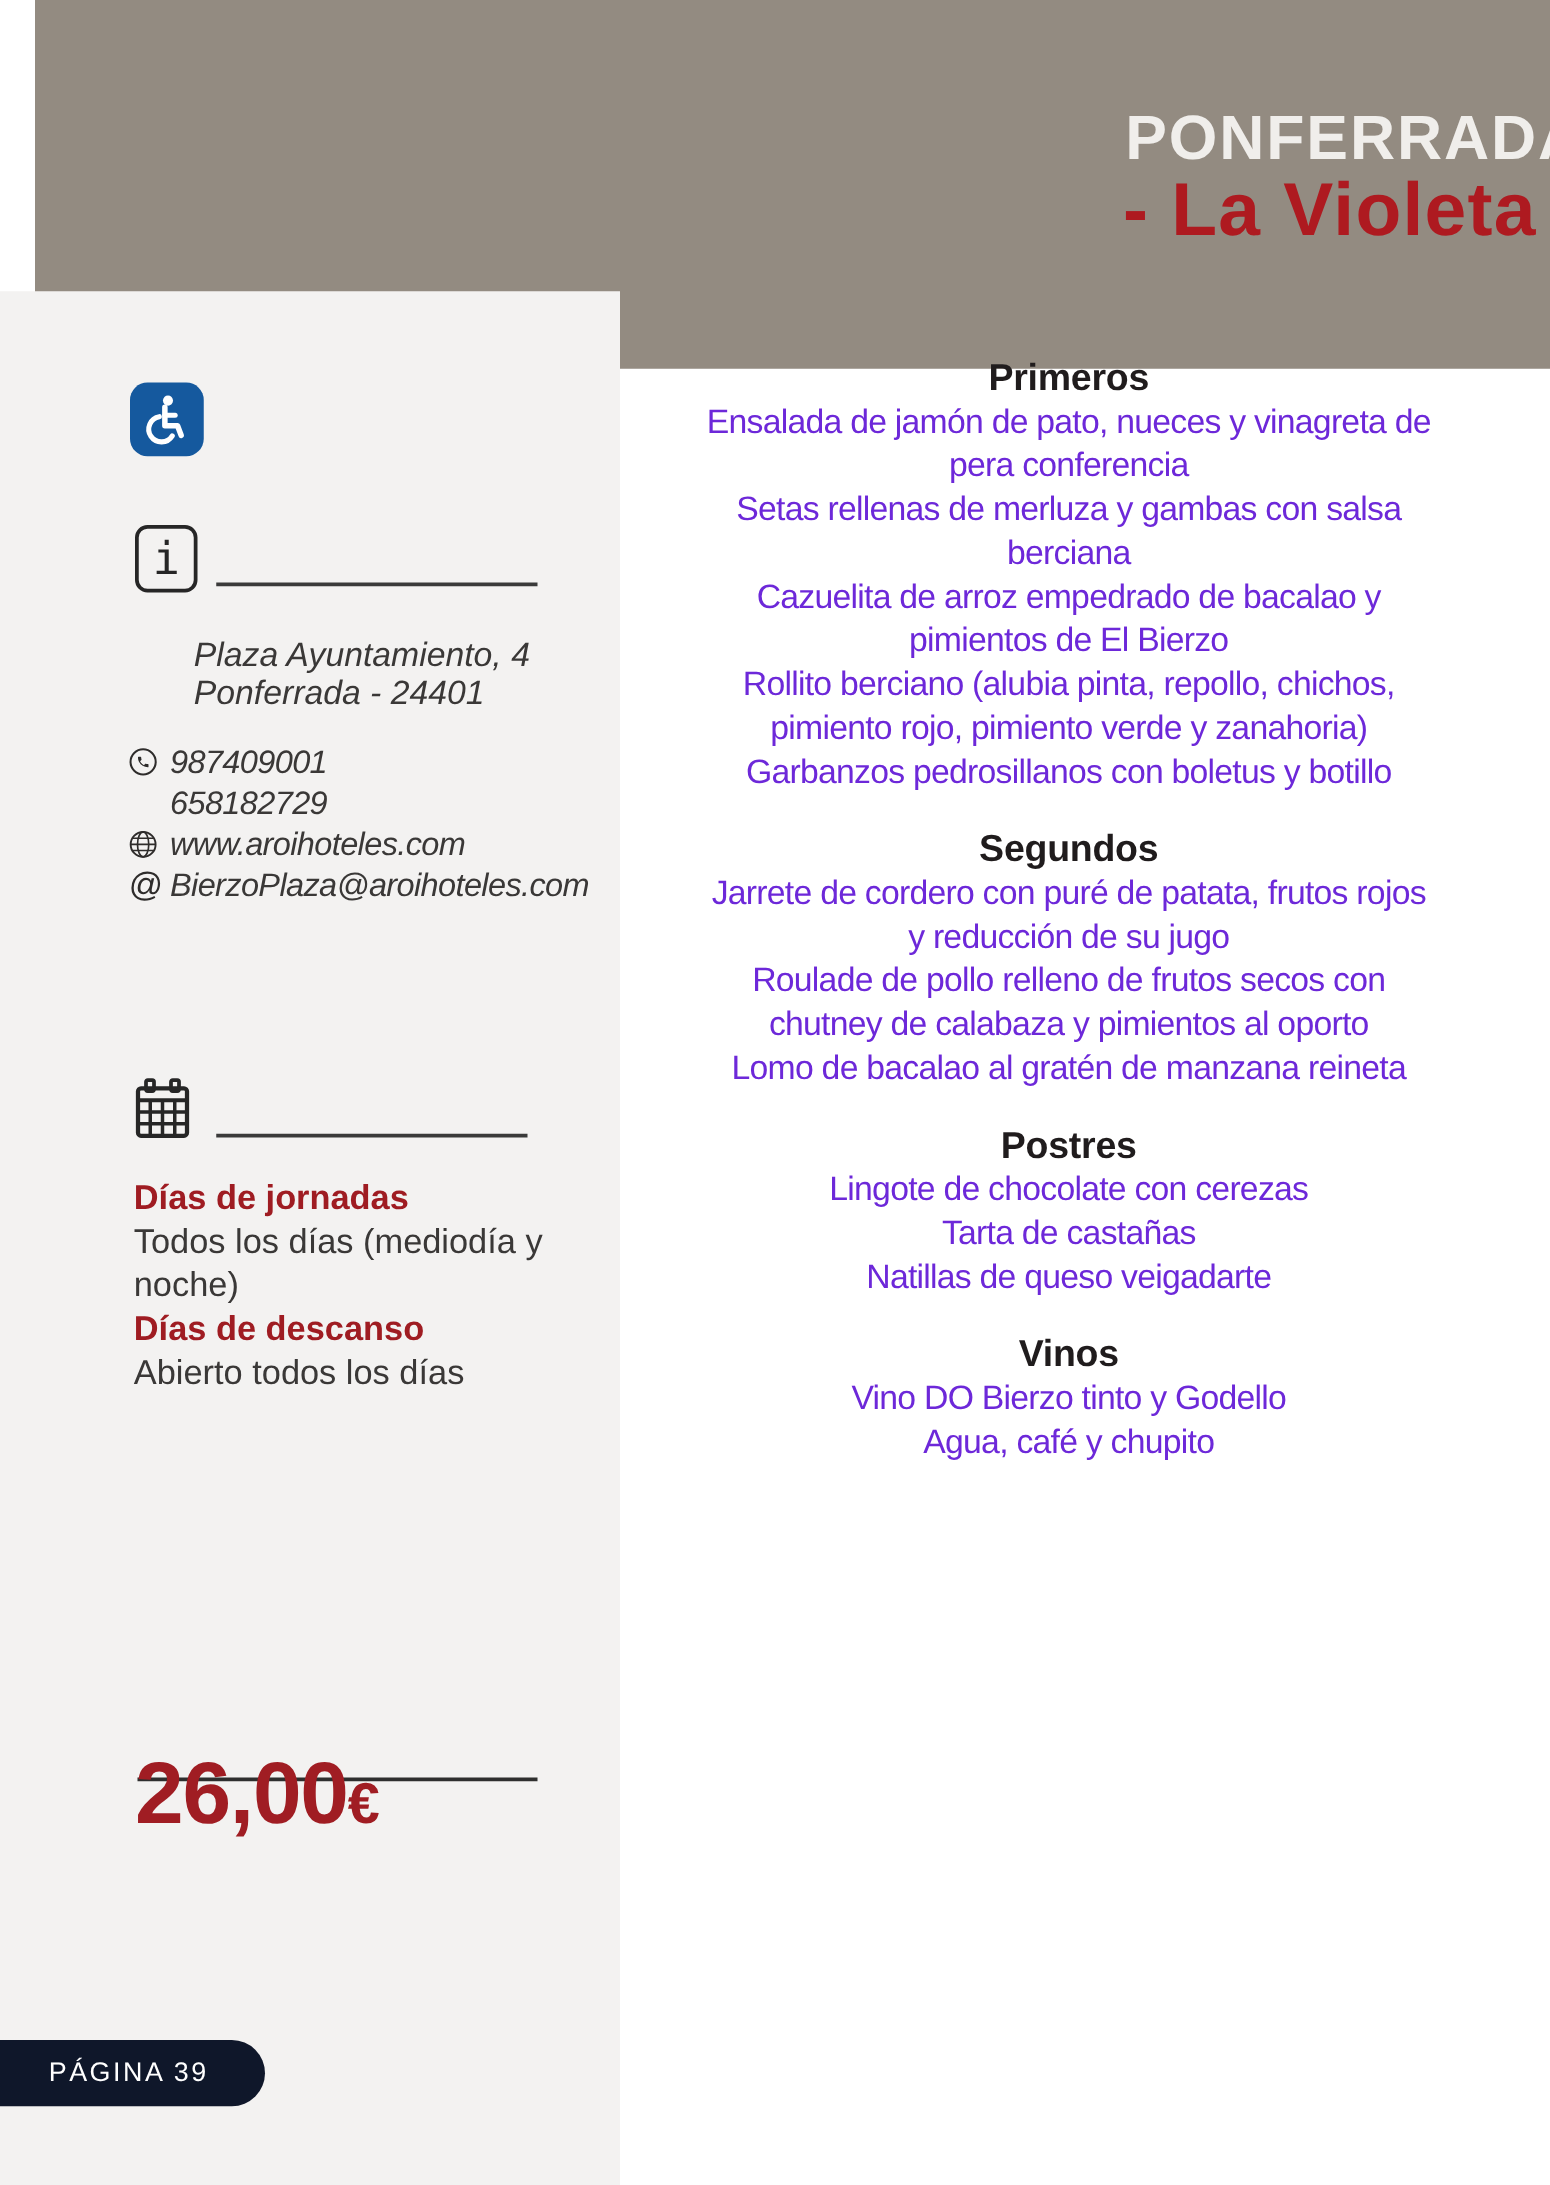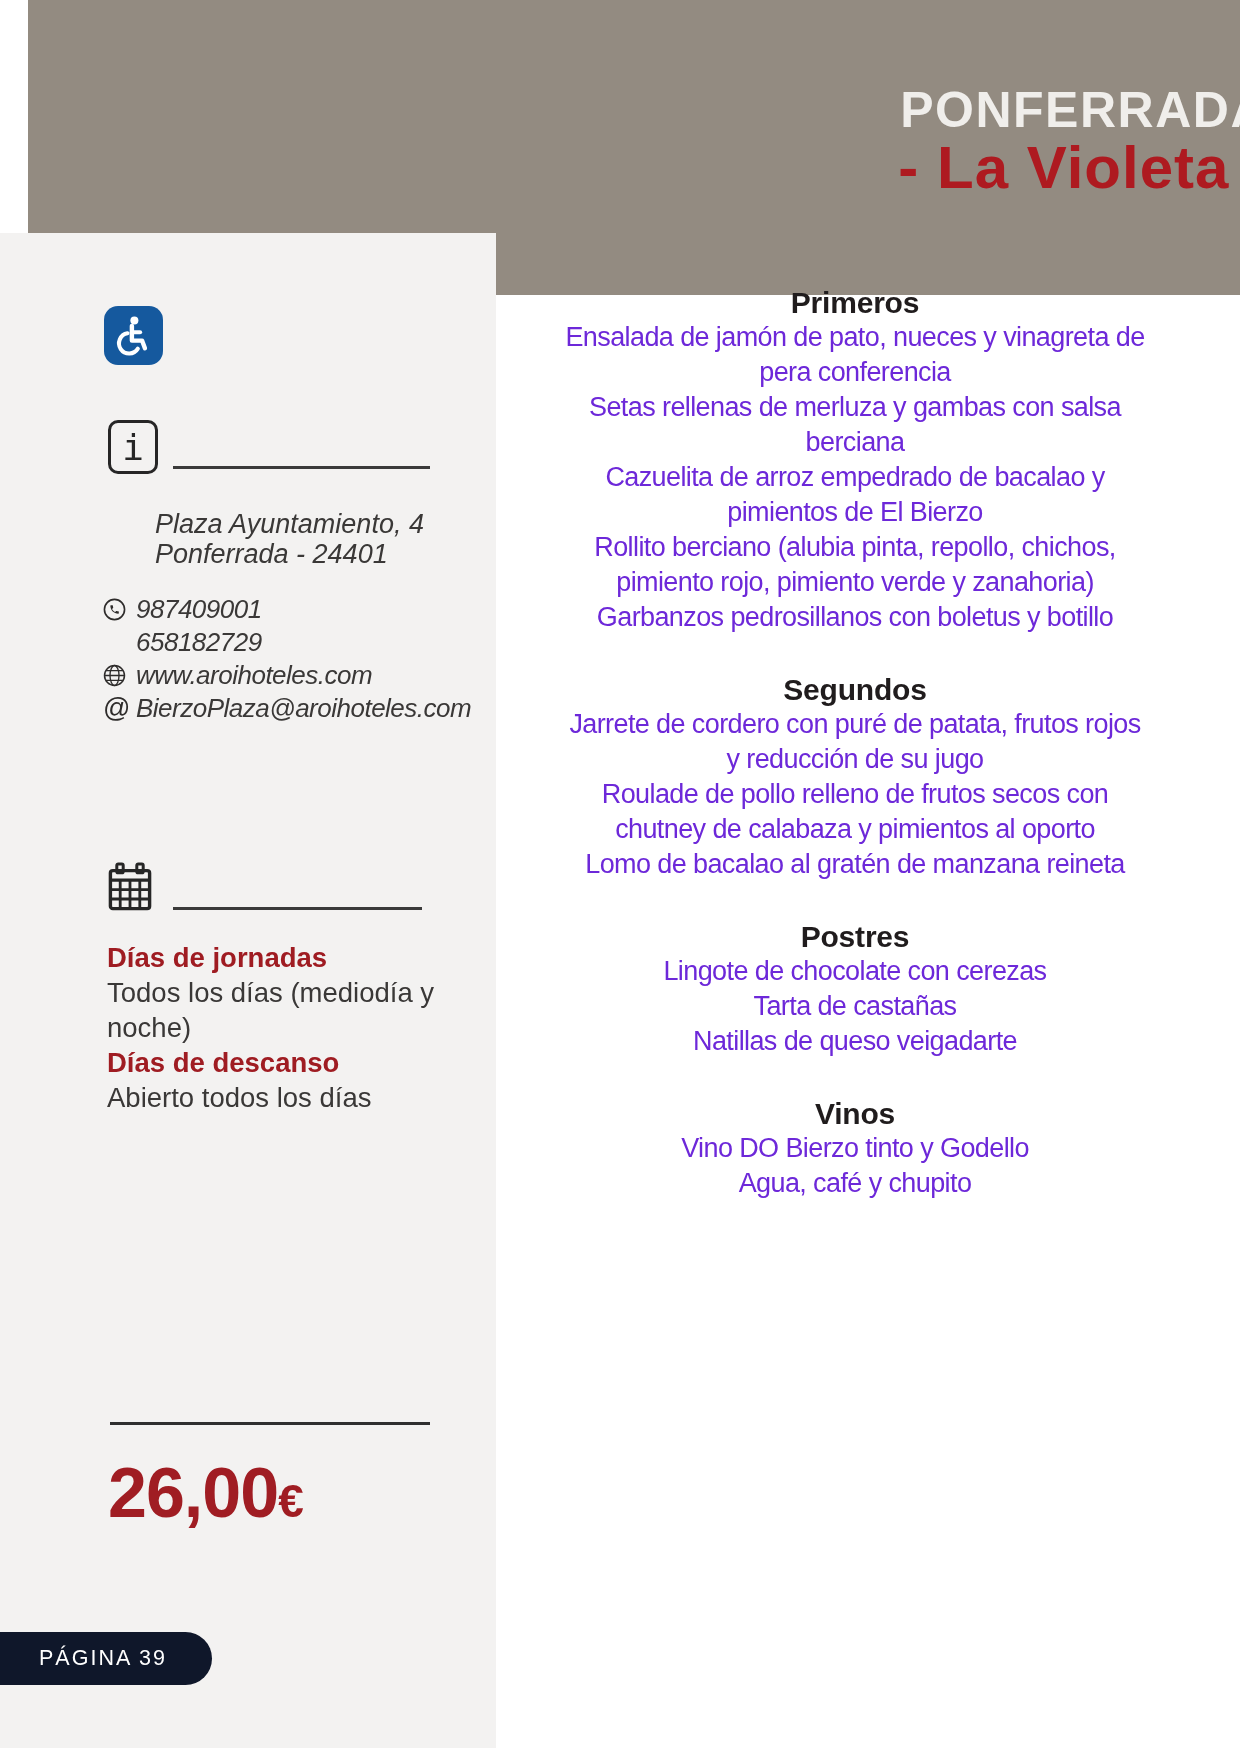--- a/index.html
+++ b/index.html
@@ -45,35 +45,35 @@
   }
   .contact{position:absolute;left:103px;top:360px;font-style:italic;color:#3a3837;}
   .contact-row{display:flex;align-items:center;height:33px;font-size:26px;letter-spacing:-0.5px;}
   .contact-ic{width:26px;display:flex;align-items:center;justify-content:flex-start;}
   .contact-tx{margin-left:7px;}
   .at-glyph{font-style:normal;font-size:27px;color:#2e2c2b;line-height:1;}
   .calendar-icon{position:absolute;left:106px;top:628px;width:48px;height:52px;}
   .schedule{position:absolute;left:107px;top:707px;width:330px;font-size:27.5px;line-height:35px;color:#3a3837;}
   .sched-label{font-weight:bold;color:#9f1c22;}
   .price{
-    position:absolute;left:108px;top:1225px;color:#a01d23;font-weight:bold;
+    position:absolute;left:108px;top:1166px;color:#a01d23;font-weight:bold;
     font-size:70px;line-height:70px;letter-spacing:-1px;
   }
   .price .cur{font-size:46px;}
   .page-badge{
     position:absolute;left:0;top:1399px;width:212px;height:53px;
     background:#0f172a;border-radius:0 27px 27px 0;
     display:flex;align-items:center;justify-content:center;
     color:#ffffff;font-size:21.5px;letter-spacing:2px;padding-right:6px;box-sizing:border-box;
   }
   
   .menu{
     position:absolute;left:562px;top:285px;width:586px;text-align:center;
   }
-  .menu-section + .menu-section{margin-top:37px;}
+  .menu-section + .menu-section{margin-top:27px;}
   .section-title{
     font-size:30px;line-height:35px;font-weight:bold;color:#201c1d;letter-spacing:-0.2px;
   }
   .dish{
     font-size:27px;line-height:35px;color:#6d28d9;letter-spacing:-0.6px;
   }
 </style>
 </head>
 <body>
 

